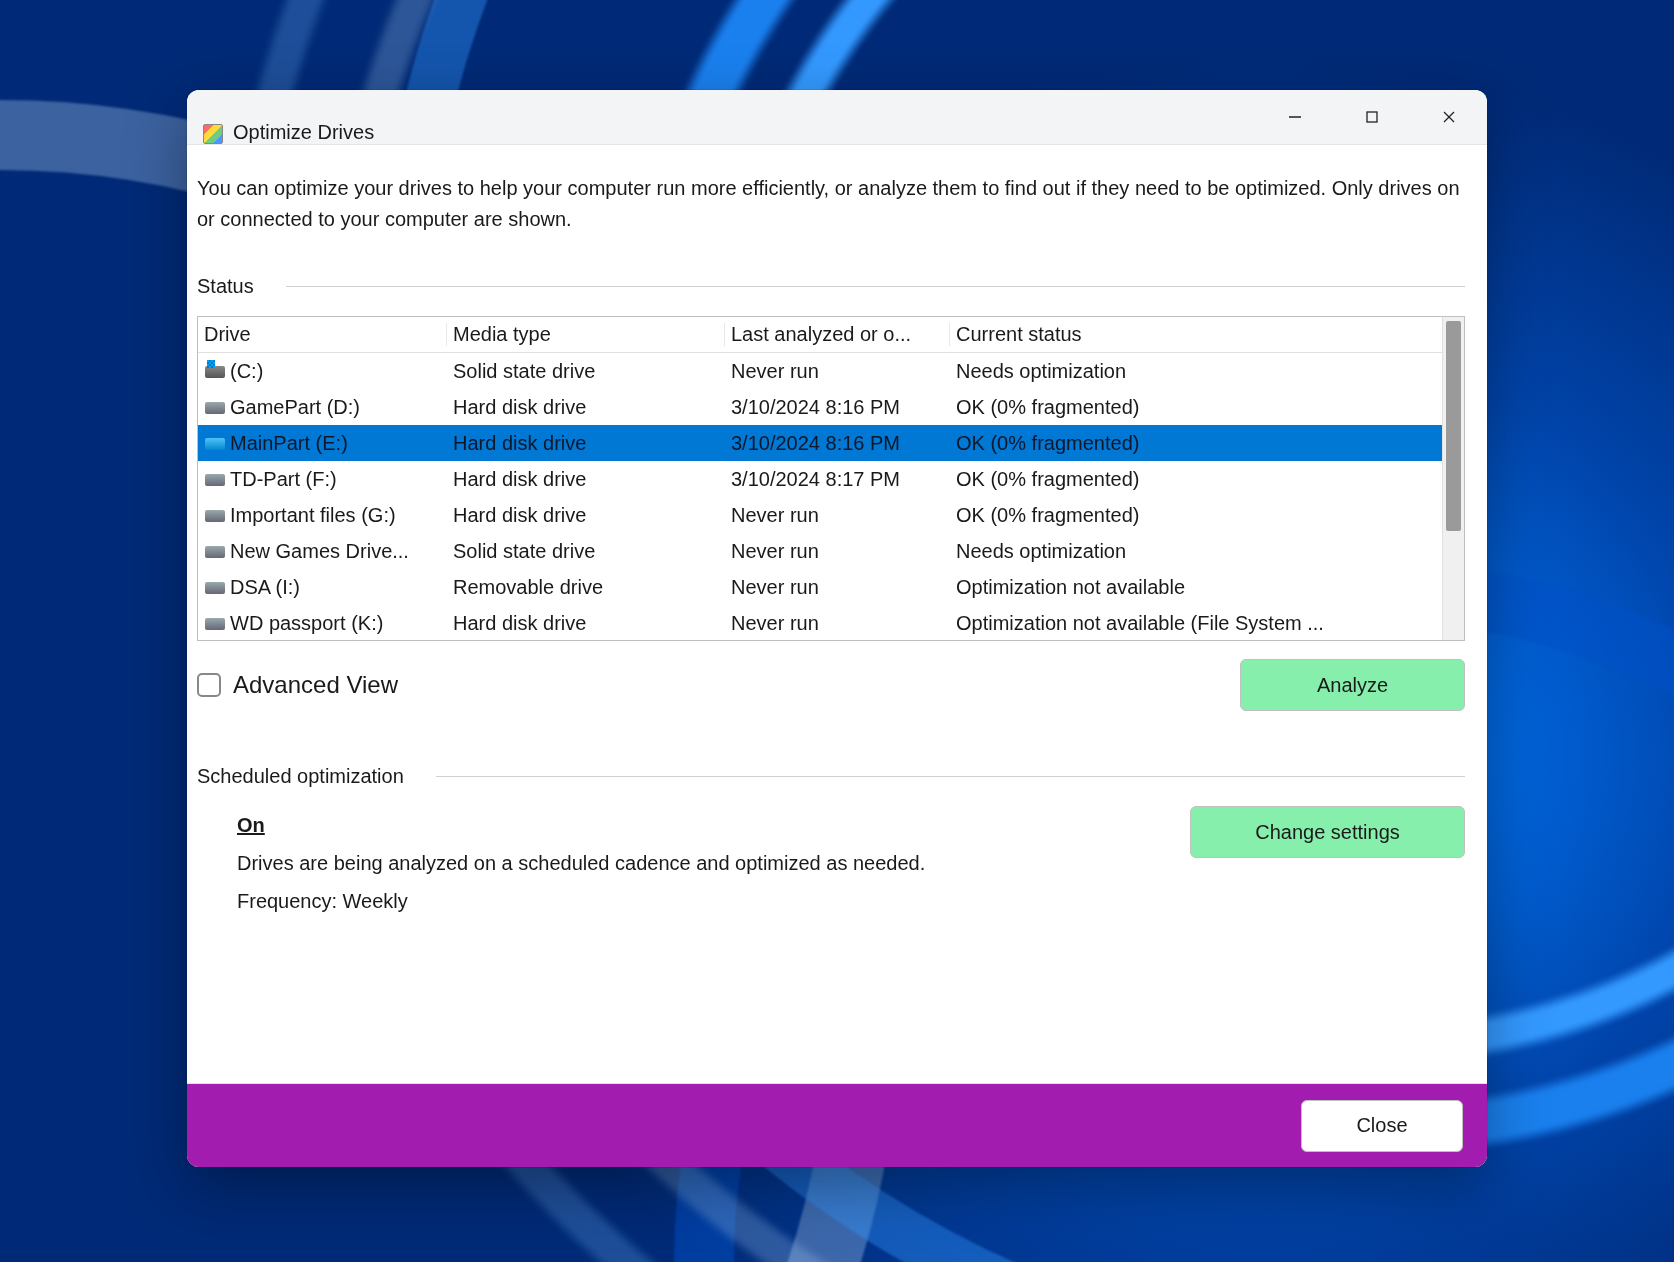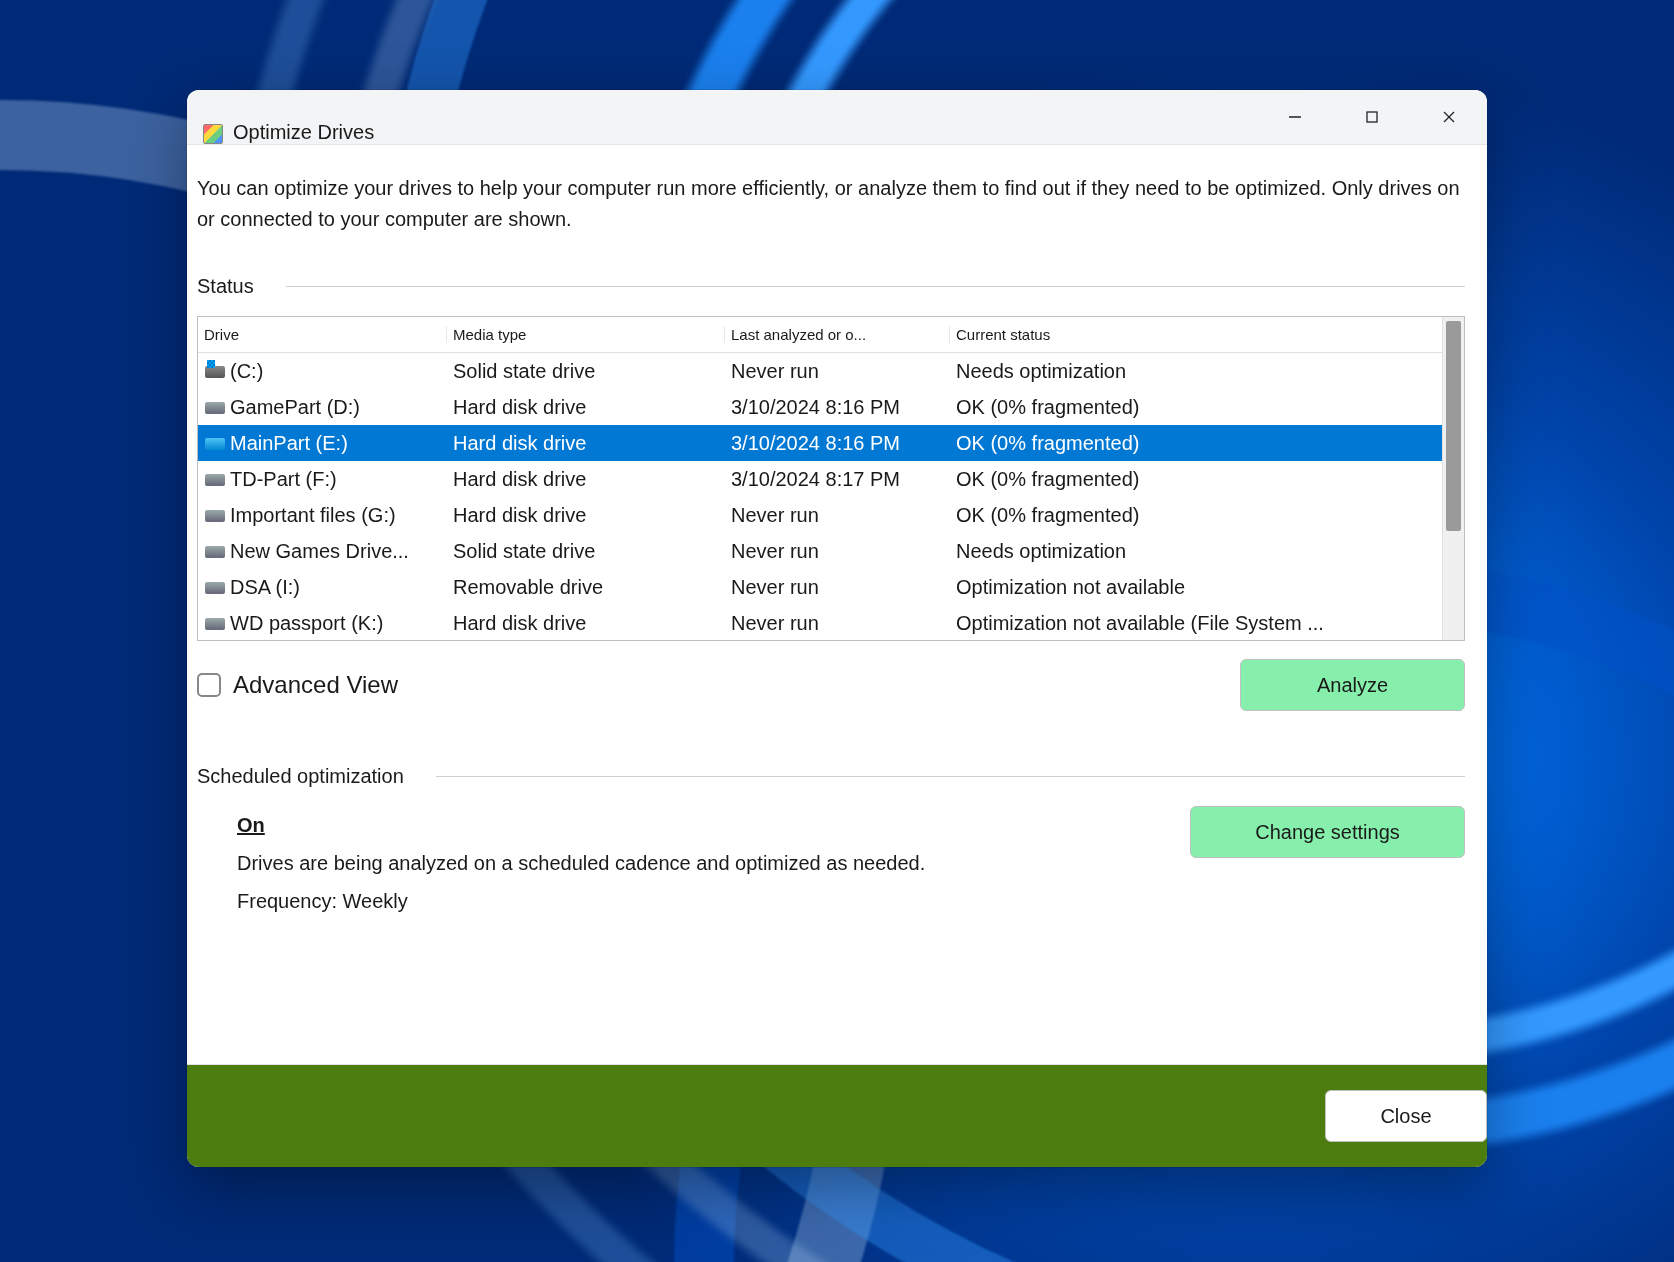--- a/index.html
+++ b/index.html
@@ -115,38 +115,38 @@
 }
 .table-scroll { flex: 1; overflow: hidden; }
 .thead {
   display: flex;
   border-bottom: 1px solid #e0e0e0;
   height: 36px;
   align-items: center;
 }
 .th {
   padding: 0 6px;
-  font-size: 15px;
+  font-size: 20px;
   color: #1a1a1a;
   border-right: 1px solid #e8e8e8;
   white-space: nowrap;
   overflow: hidden;
   text-overflow: ellipsis;
 }
 .col-drive { width: 249px; }
 .col-media { width: 278px; }
 .col-last  { width: 225px; }
 .col-status{ flex: 1; border-right: none; }
 .trow {
   display: flex;
   height: 36px;
   align-items: center;
   font-size: 20px;
 }
-.trow.selected { background: #0078d4; color: #ffffff; }
+.trow.selected { background: #0078d4; color: #0f172a; }
 .td {
   padding: 0 6px;
   white-space: nowrap;
   overflow: hidden;
   text-overflow: ellipsis;
 }
 .drive-cell { display: flex; align-items: center; gap: 4px; }
 .drive-icon { width: 22px; height: 14px; flex-shrink: 0; position: relative; }
 .drive-icon .slab { position: absolute; inset: 2px 1px 0 1px; background: linear-gradient(#888,#555); border-radius: 2px; }
 .drive-icon.win::after { content: ""; position: absolute; left: 3px; top: -4px; width: 8px; height: 8px; background: repeating-conic-gradient(#0078d4 0 25%, #00a4ef 25% 50%) 0 0/4px 4px; }
@@ -193,26 +193,27 @@
   justify-content: center;
 }
 .sched-section { margin-top: 54px; }
 .sched-body {
   padding-left: 40px;
   display: flex;
 }
 .sched-text { flex: 1; line-height: 1.9; }
 .sched-on { font-weight: 700; text-decoration: underline; }
 .footer {
-  height: 103px;
-  background: #4d7c0f;
+  height: 84px;
+  background: #a21caf;
   border-top: 1px solid #e2e2e2;
   display: flex;
   align-items: center;
   justify-content: flex-end;
+  padding-right: 24px;
 }
 .footer .btn { min-width: 162px; background: #fff; }
 </style>
 </head>
 <body>
 
 <div class="wallpaper">
   <div class="swirl1"></div>
     <div class="swirl2"></div>
     <div class="swirl3"></div>

